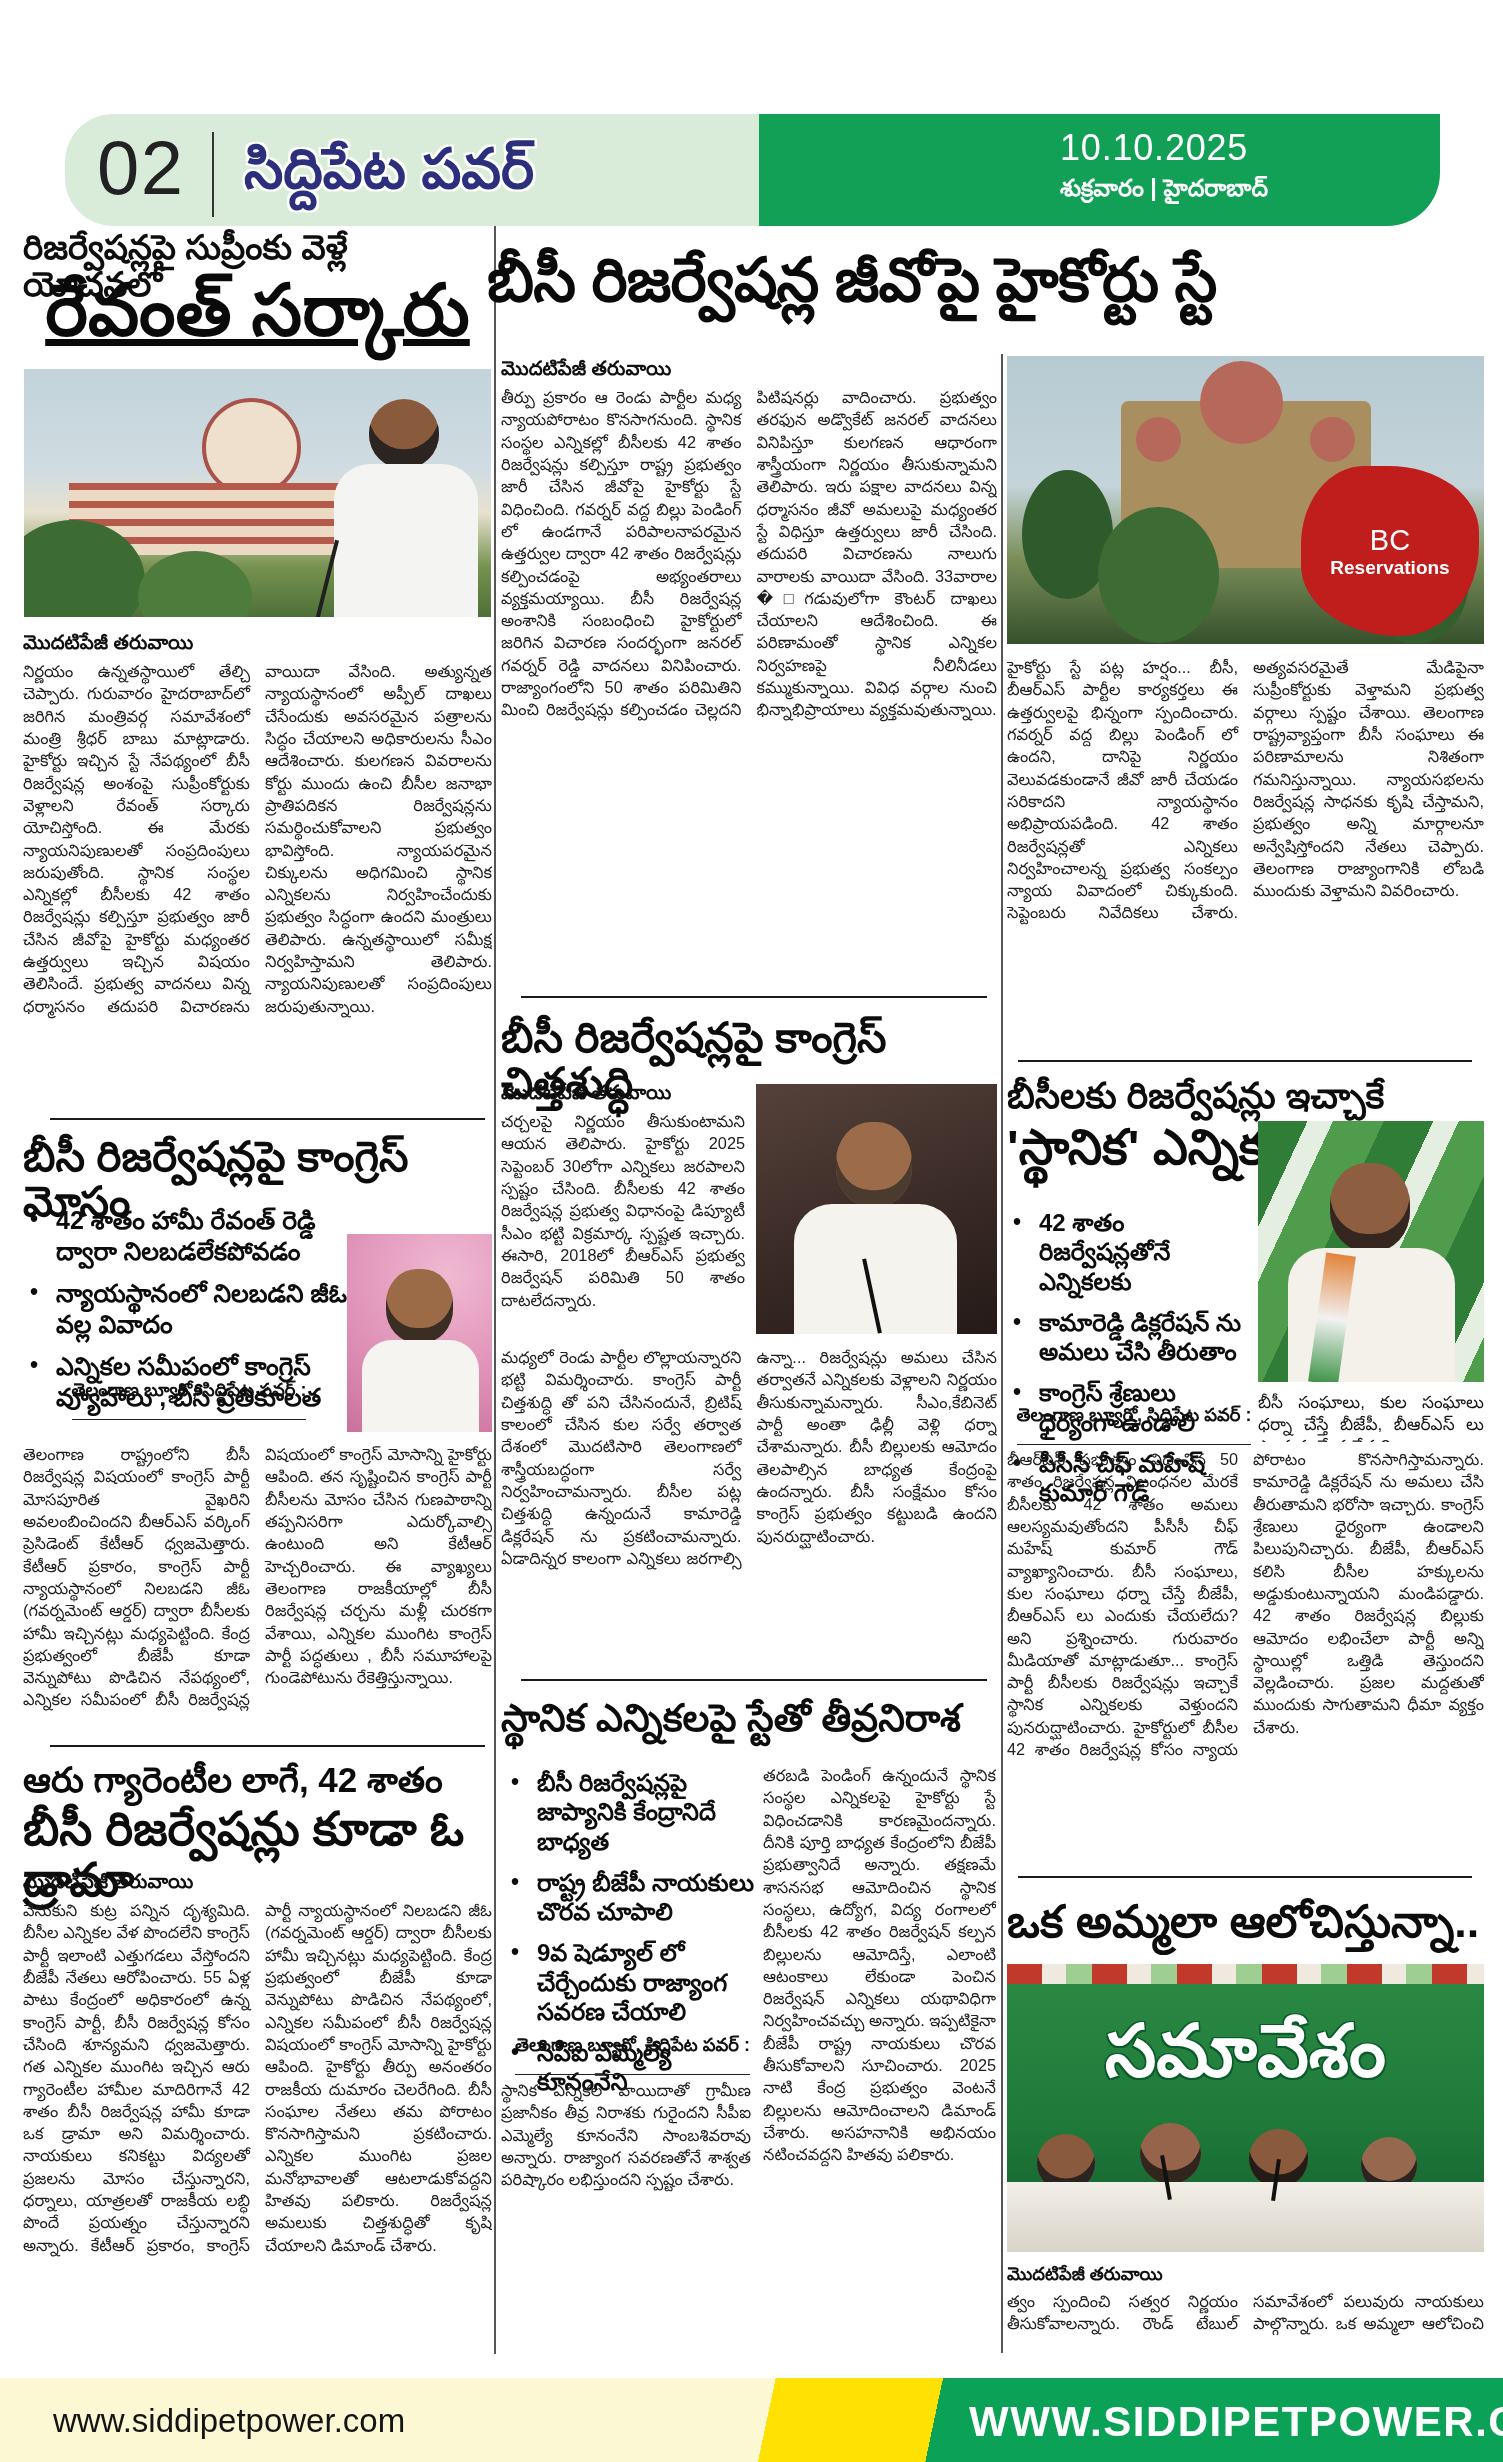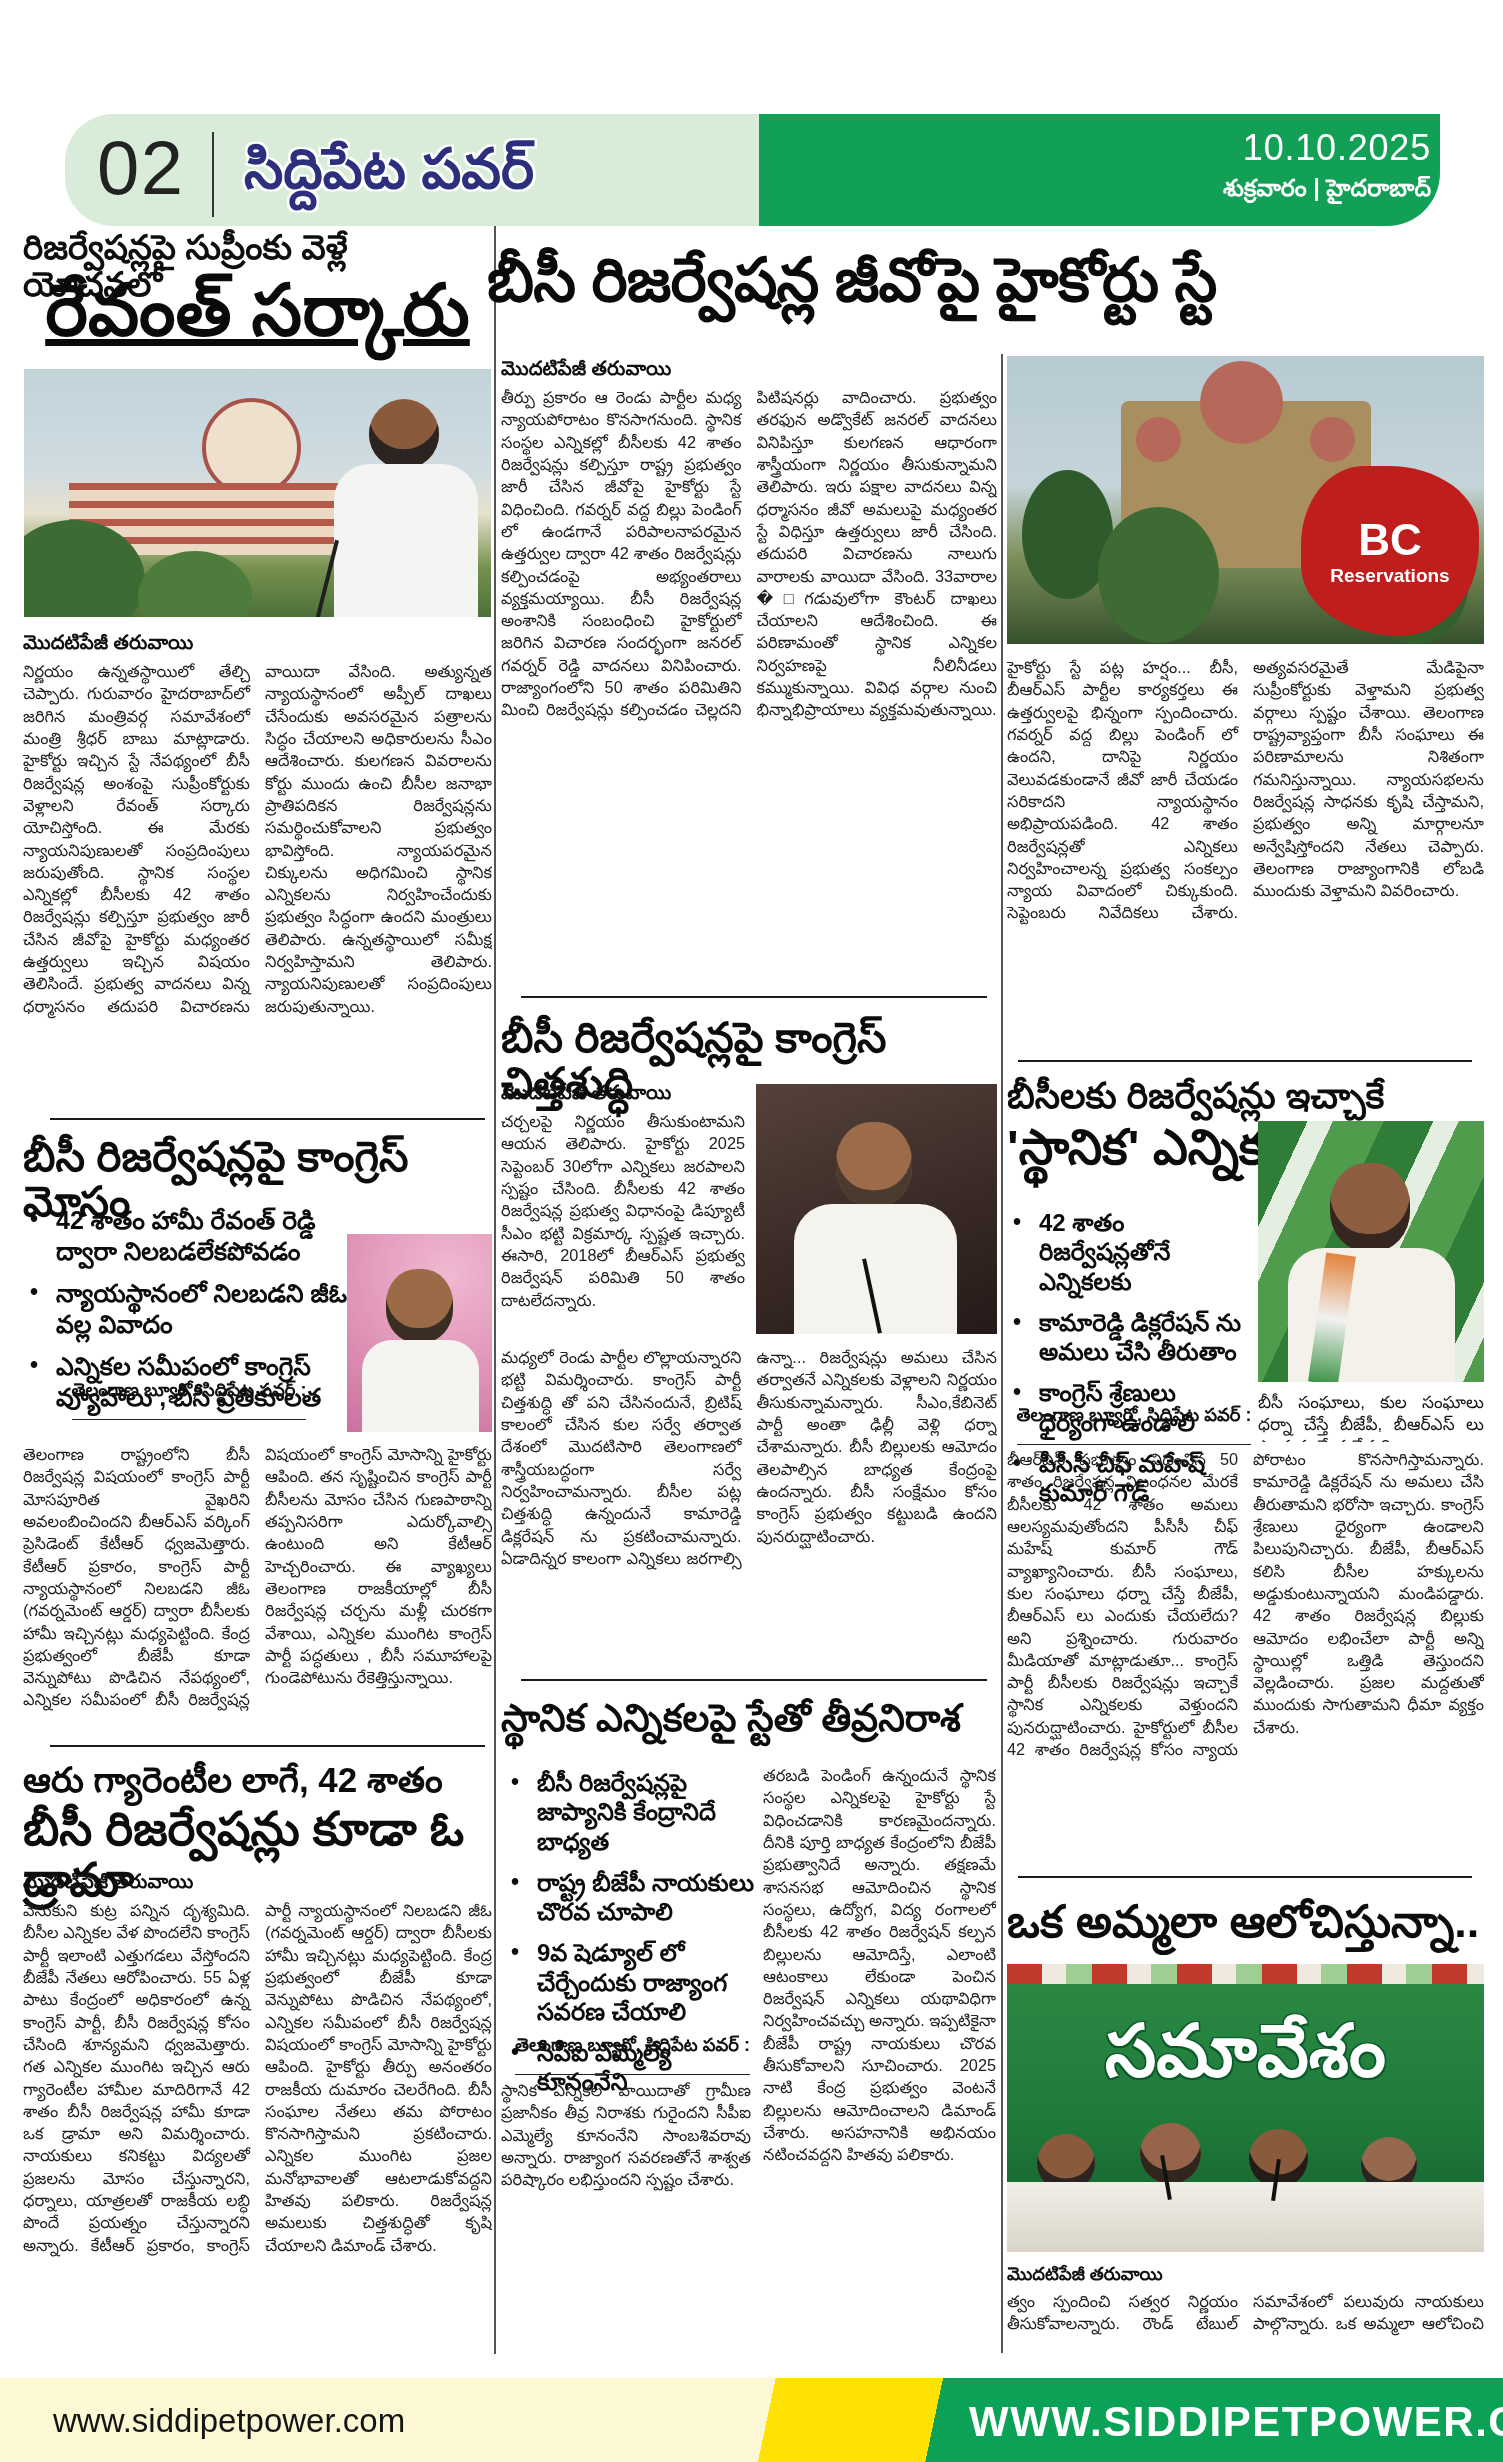--- a/index.html
+++ b/index.html
@@ -5,21 +5,21 @@
   html,body{margin:0;padding:0;background:#ffffff;}
   #page{position:relative;width:1503px;height:2462px;background:#ffffff;overflow:hidden;
         font-family:"Liberation Sans","DejaVu Sans",sans-serif;color:#1c1c1c;}
   .abs{position:absolute;}
   .hdr-light{background:#d9ecda;border-radius:48px 0 0 48px;}
   .hdr-green{background:#12a057;border-radius:0 0 53px 0;}
   .pagenum{font-size:76px;line-height:1;color:#222;letter-spacing:1.5px;}
   .numdiv{width:2.3px;background:#333;}
   .papername{font-size:56px;font-weight:bold;color:#2b2f7c;line-height:1;
      text-shadow:2.3px 2.3px 0 #fff,-2.3px -2.3px 0 #fff,2.3px -2.3px 0 #fff,-2.3px 2.3px 0 #fff;}
-  .dateblock{text-align:right;color:#fff;}
+  .dateblock{text-align:left;color:#fff;}
   .dateblock .d{font-size:36px;letter-spacing:0.8px;}
   .dateblock .w{font-size:23.5px;font-weight:bold;margin-top:6px;}
   .kicker{font-size:34px;font-weight:bold;color:#0e0e0e;line-height:1.1;}
   .h-xl{font-size:72px;font-weight:bold;color:#0a0a0a;line-height:1.02;text-align:center;text-decoration:underline;}
   .h-main{font-size:61px;font-weight:bold;color:#0a0a0a;line-height:1.0;letter-spacing:-0.8px;white-space:nowrap;}
   .h-sec{font-weight:bold;color:#0c0c0c;line-height:1.08;}
   .byline{font-weight:bold;font-size:19.7px;color:#111;}
   .byline-c{font-weight:bold;font-size:18px;color:#111;text-align:center;}
   .byline-c span{border-bottom:1.5px solid #222;padding-bottom:19px;}
   .body{font-size:16.3px;line-height:1.37;text-align:justify;color:#202020;overflow:hidden;}
@@ -28,21 +28,21 @@
   .vline{width:1.5px;background:#555;}
   .bullets{font-size:25px;font-weight:bold;color:#0d0d0d;line-height:1.22;}
   .bullet{display:flex;margin-bottom:12px;}
   .bullet .dot{width:26px;flex:none;font-size:23px;}
   .photo{overflow:hidden;}
   .cap{font-size:17px;line-height:1.3;color:#141414;text-align:justify;}
   .footer-left{font-size:33px;color:#141414;}
   .footer-right{font-size:42px;font-weight:bold;color:#ffffff;letter-spacing:1.5px;text-align:center;}
   .bcmap{background:#c01d1d;border-radius:38% 55% 48% 60%/50% 42% 58% 45%;
          display:flex;flex-direction:column;align-items:center;justify-content:center;color:#fff;}
-  .bcmap .t1{font-size:44px;font-weight:bold;}
+  .bcmap .t1{font-size:29px;font-weight:normal;}
   .bcmap .t2{font-size:19px;font-weight:bold;}
   .ovl{font-weight:bold;color:#fff;text-shadow:1.5px 1.5px 0 #0a5a2a,-1.5px -1.5px 0 #0a5a2a,1.5px -1.5px 0 #0a5a2a,-1.5px 1.5px 0 #0a5a2a;}
 </style>
 </head>
 <body>
 
 <div id="page">
 
   <div class="abs hdr-light" style="left:65px;top:114px;width:794px;height:112px;"></div>
   <div class="abs hdr-green" style="left:759px;top:114px;width:681px;height:112px;"></div>

